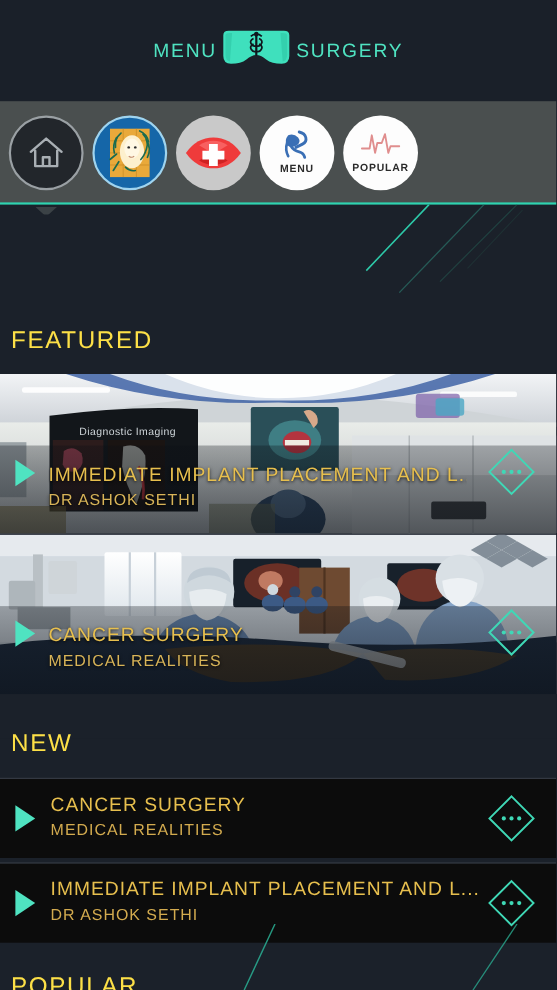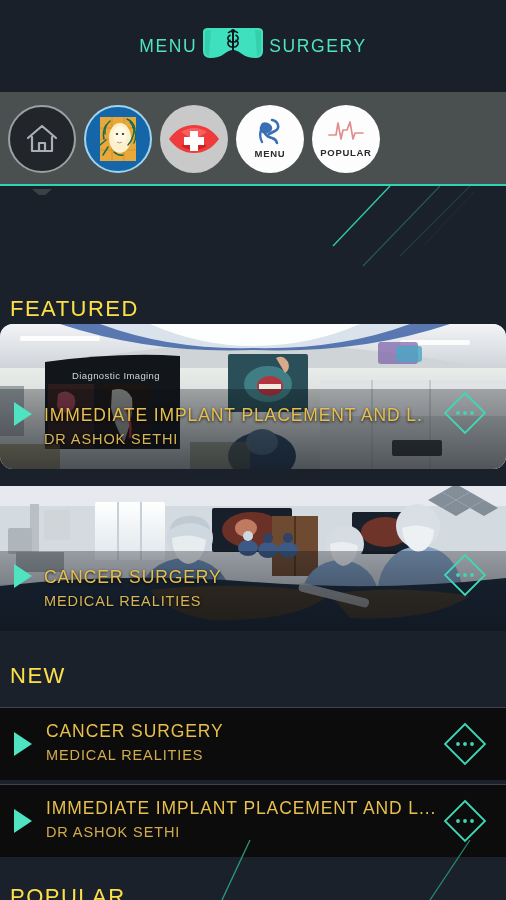--- a/index.html
+++ b/index.html
@@ -274,21 +274,21 @@
     <line x1="333" y1="60" x2="390" y2="0" stroke="#2fd3b0" stroke-width="1.4" opacity="0.95"></line>
     <line x1="363" y1="80" x2="440" y2="0" stroke="#2a6f66" stroke-width="1.2" opacity="0.75"></line>
     <line x1="400" y1="70" x2="470" y2="0" stroke="#24564f" stroke-width="1.1" opacity="0.6"></line>
     <line x1="425" y1="58" x2="475" y2="5" stroke="#223f3d" stroke-width="1" opacity="0.5"></line>
   </svg>
 
   <div style="position:absolute; left:0; top:296px; width:506px; height:44px;">
     <div class="section-head">FEATURED</div>
   </div>
 
-  <div class="featured-card" style="top:324px;border-radius:13px;">
+  <div class="featured-card" style="top:340px;">
     <svg class="card-photo" viewBox="0 0 506 145" preserveAspectRatio="none">
       <defs>
         <linearGradient id="ceil1" x1="0" y1="0" x2="0" y2="1">
           <stop offset="0%" stop-color="#f2f4f6"></stop>
             <stop offset="100%" stop-color="#c9ced4"></stop>
         </linearGradient>
         <linearGradient id="wall1" x1="0" y1="0" x2="0" y2="1">
           <stop offset="0%" stop-color="#e9ece9"></stop>
             <stop offset="100%" stop-color="#b9bfc2"></stop>
         </linearGradient>

